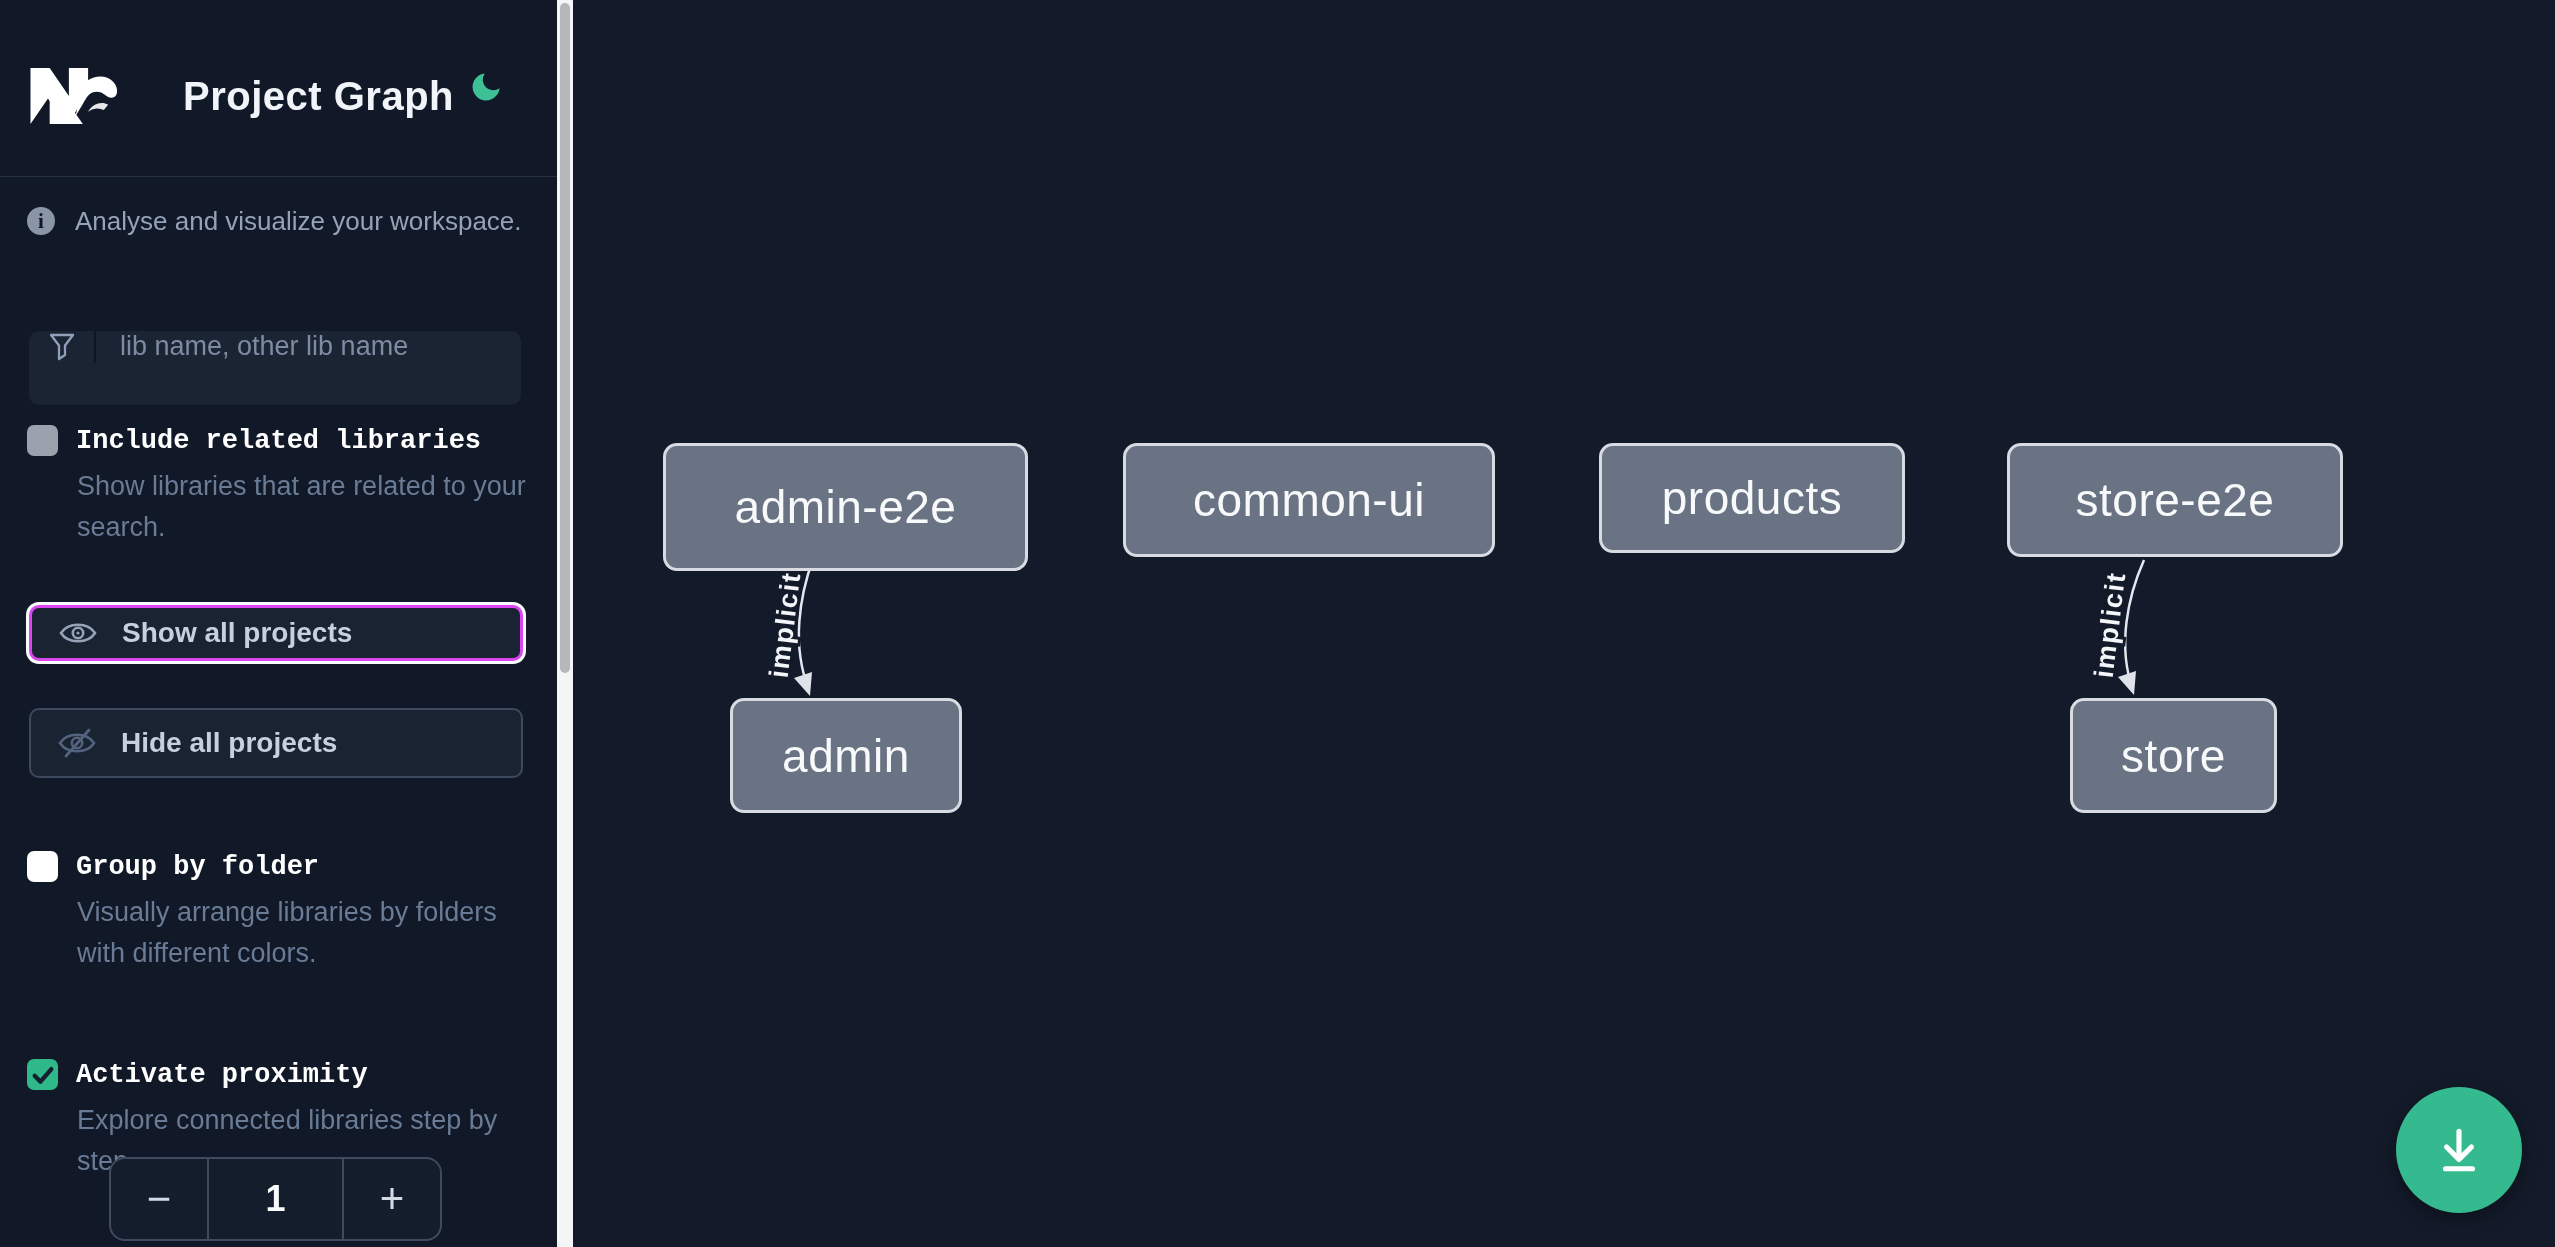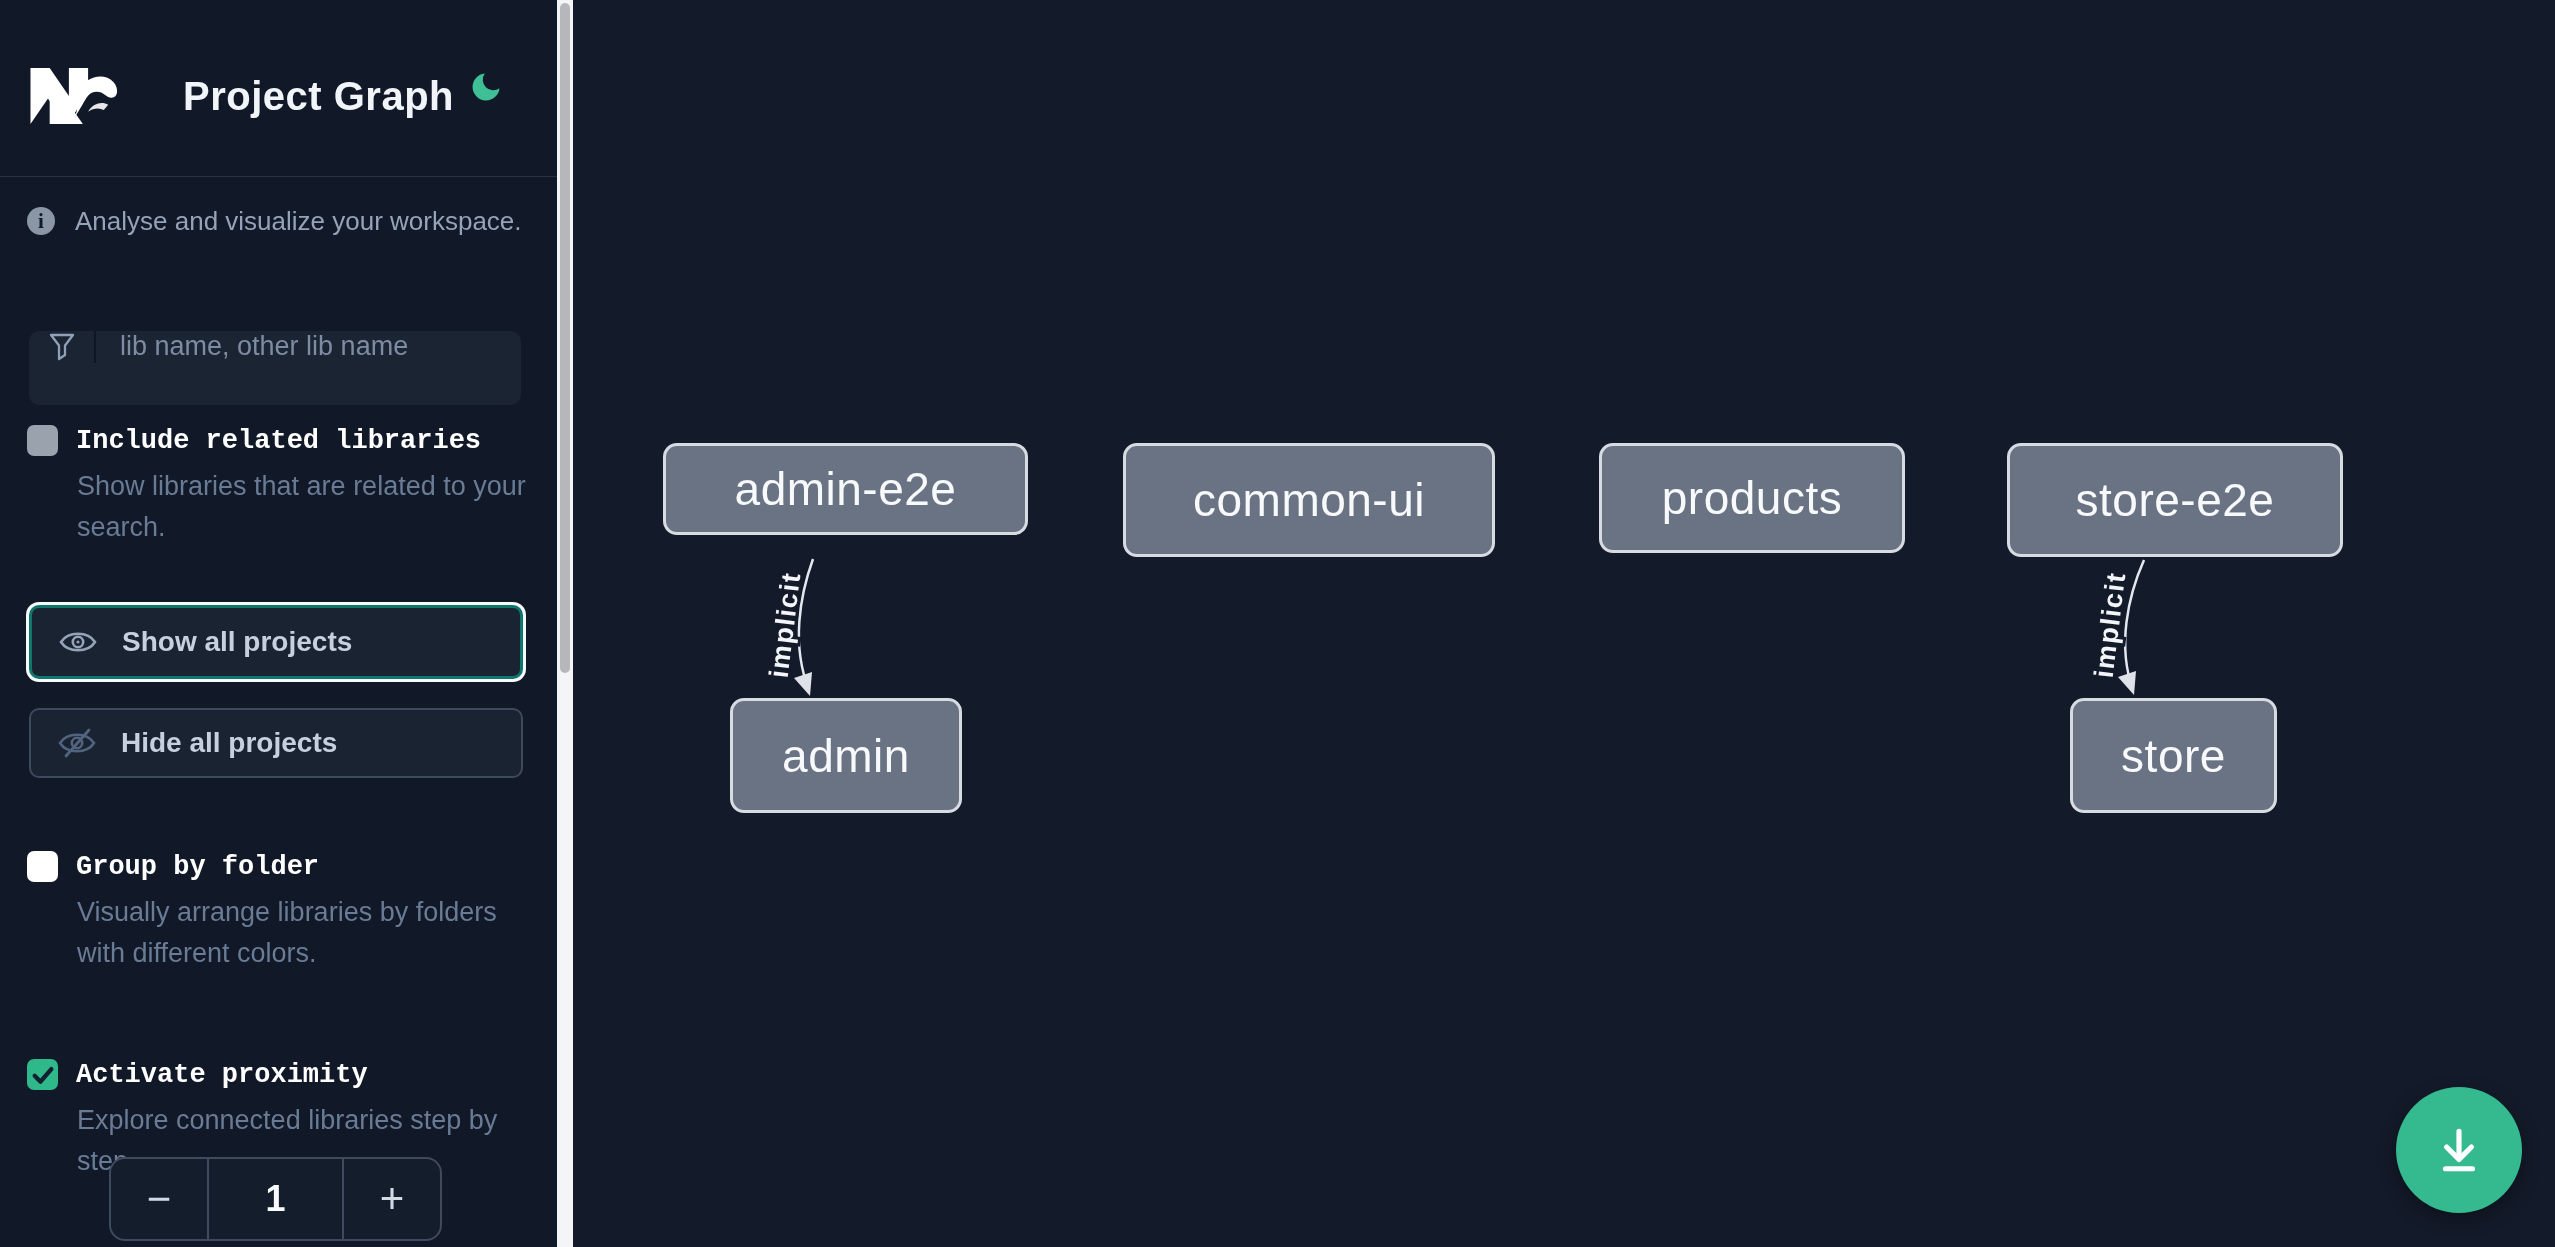--- a/index.html
+++ b/index.html
@@ -34,21 +34,21 @@
   .cb.white{background:#ffffff;}
   .cb.green{background:#2fb88a;display:flex;align-items:center;justify-content:center;}
   .cb .check-glyph{display:none;}
   .cb.checked .check-glyph{display:block;}
   .opt-label{margin-left:49px;font-size:27px;font-weight:700;color:#ffffff;line-height:34px;font-family:Liberation Mono, monospace;}
   .opt-desc{margin-left:50px;margin-top:8px;width:452px;font-size:27px;line-height:41px;color:#697b95;}
 
   .side-btn{position:absolute;left:29px;width:494px;background:#1a2332;border-radius:10px;
        display:flex;align-items:center;cursor:pointer;box-sizing:border-box;}
   .side-btn .btn-label{font-size:28px;font-weight:600;color:#c6d0de;}
-  .btn-show{top:605px;height:74px;border:3px solid #0f766e;box-shadow:0 0 0 3px #f8fafc;}
+  .btn-show{top:605px;height:56px;border:3px solid #d946ef;box-shadow:0 0 0 3px #f8fafc;}
   .btn-hide{top:708px;height:70px;border:2px solid #3c495e;}
   .side-btn .btn-icon{margin:0 24px 0 26px;display:flex;}
 
   .stepper{position:absolute;left:109px;top:1157px;width:333px;height:84px;box-sizing:border-box;
        border:2px solid #3f4a5f;border-radius:16px;display:flex;background:#141d2c;overflow:hidden;}
   .stepper .cell{display:flex;align-items:center;justify-content:center;color:#d3dae3;}
   .stepper .dec,.stepper .inc{width:96px;font-size:42px;font-weight:400;cursor:pointer;}
   .stepper .val{flex:1;border-left:2px solid #3f4a5f;border-right:2px solid #3f4a5f;
        font-size:36px;font-weight:600;color:#f8fafc;}
 
@@ -172,21 +172,21 @@
 <div class="canvas"></div>
 <svg id="edges-svg" width="2555" height="1247">
     <path d="M813 559 C800 595 791 645 809 690" class="edge"></path>
     <polygon points="810,696 794,678 812,672" class="arrow"></polygon>
     <text x="794" y="626" transform="rotate(-83 794 626)" class="edge-label">implicit</text>
     <path d="M2144 560 C2128 596 2117 646 2133 690" class="edge"></path>
     <polygon points="2134,695 2118,677 2136,671" class="arrow"></polygon>
     <text x="2119" y="626" transform="rotate(-83 2119 626)" class="edge-label">implicit</text>
   </svg>
 <div id="nodes-layer">
-    <div class="gnode" style="left: 663px; top: 443px; width: 365px; height: 92px; position: absolute;">admin-e2e</div>
+    <div class="gnode" style="left: 663px; top: 443px; width: 365px; height: 128px; position: absolute;">admin-e2e</div>
     <div class="gnode" style="left: 1123px; top: 443px; width: 372px; height: 114px; position: absolute;">common-ui</div>
     <div class="gnode" style="left: 1599px; top: 443px; width: 306px; height: 110px; position: absolute;">products</div>
     <div class="gnode" style="left: 2007px; top: 443px; width: 336px; height: 114px; position: absolute;">store-e2e</div>
     <div class="gnode" style="left: 730px; top: 698px; width: 232px; height: 115px; position: absolute;">admin</div>
     <div class="gnode" style="left: 2070px; top: 698px; width: 207px; height: 115px; position: absolute;">store</div>
   </div>
 
 <div class="fab">
   <span>
     <svg width="58" height="58" viewBox="0 0 56 56">

